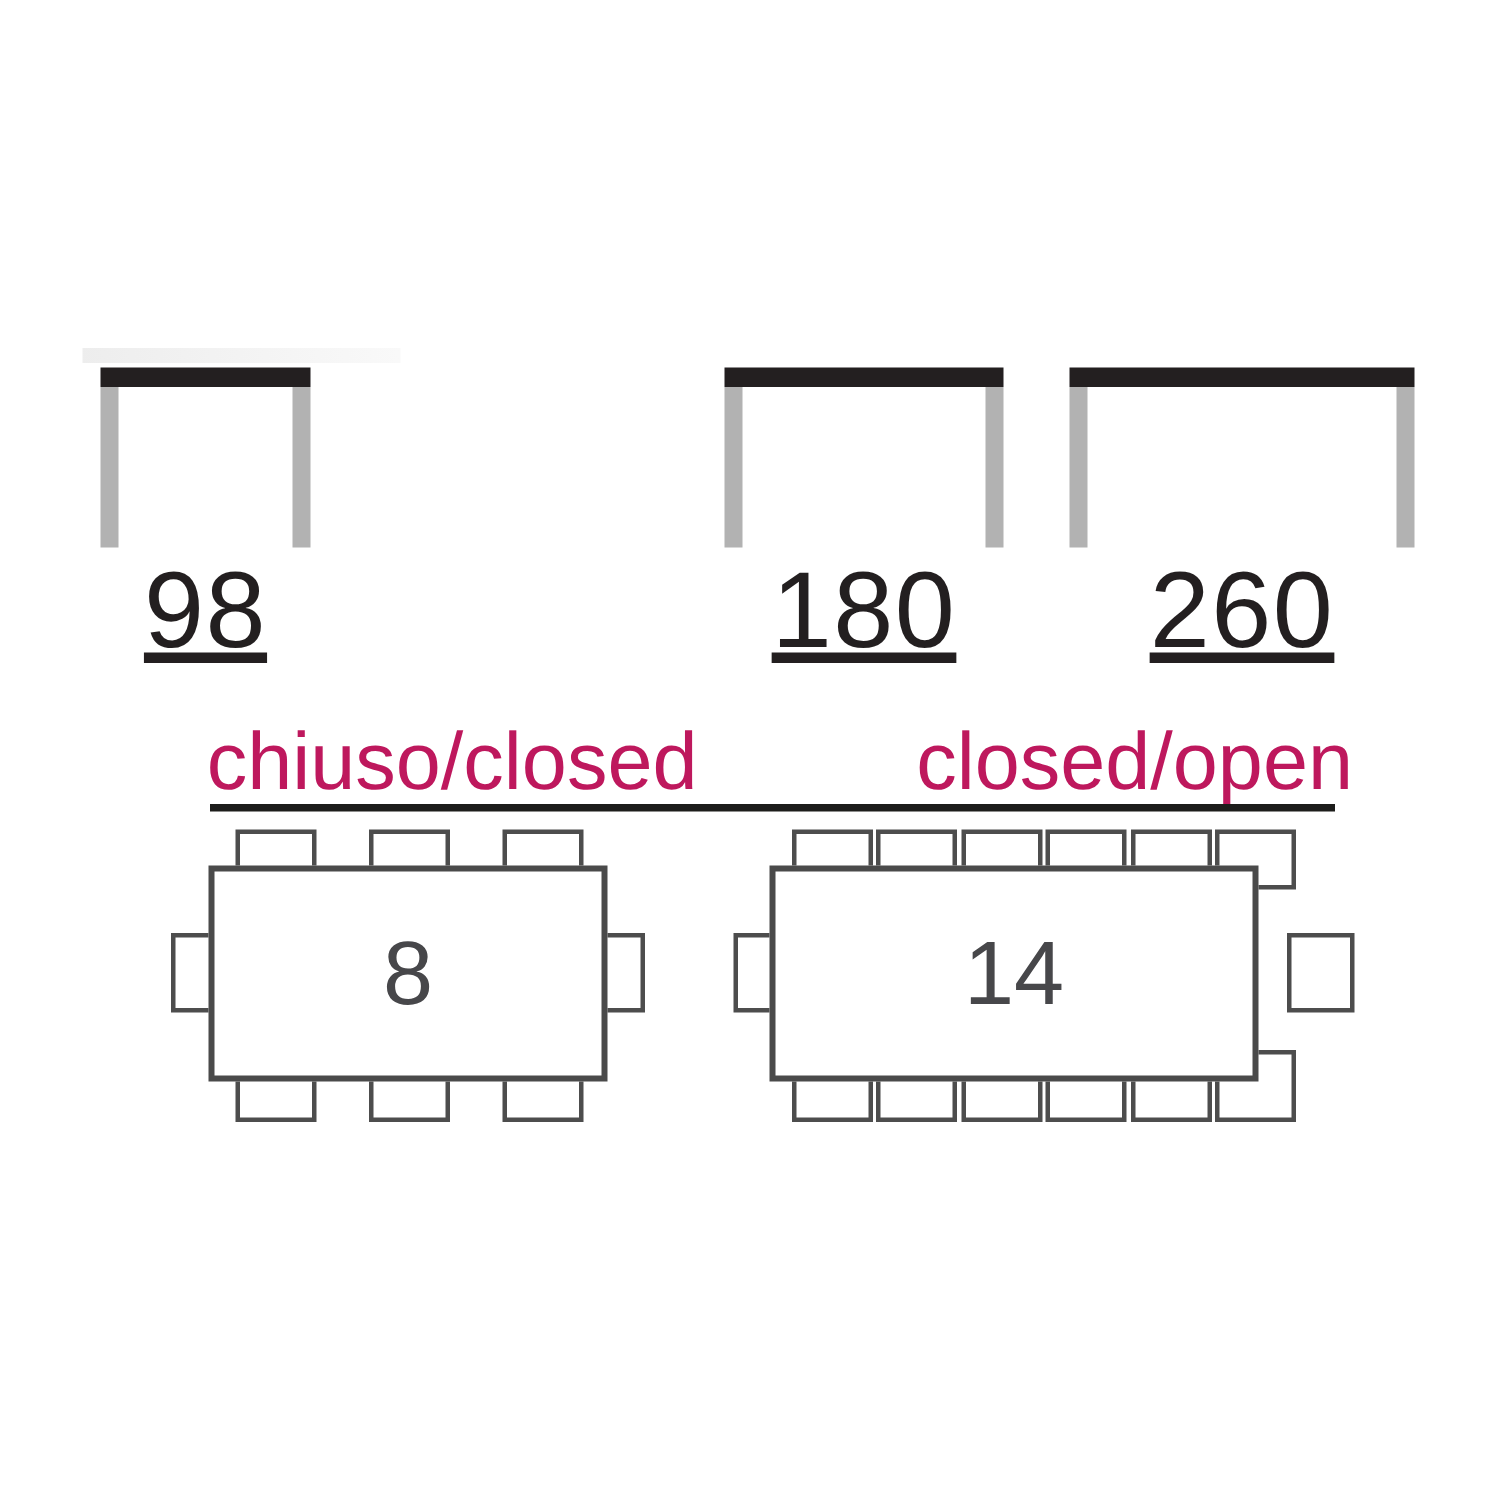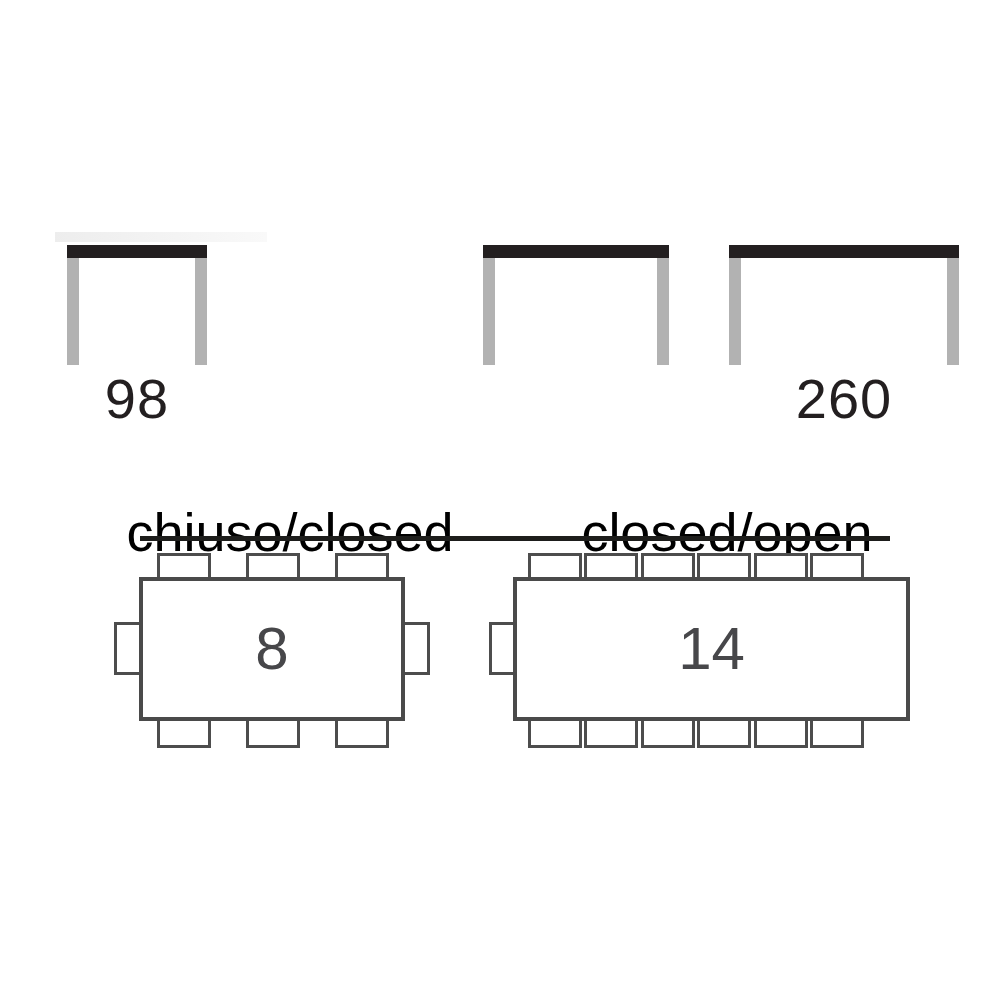--- a/index.html
+++ b/index.html
@@ -12,44 +12,44 @@
   .side-table { position:absolute; top:245px; height:230px; }
   .side-table .top { position:absolute; top:0; left:0; right:0; height:13px; }
   .top-dark { background:#231f20; }
   .top-gray { background:#a9a9a9; }
   .side-table .leg { position:absolute; top:13px; width:12px; height:107px; }
   .leg-left { left:0; }
   .leg-right { right:0; }
   .leg-gray { background:#b2b2b2; }
   .leg-dark { background:#231f20; }
   .dim { position:absolute; top:126px; left:50%; transform:translateX(-50%);
-         font-size:56px; line-height:1; color:#231f20; font-weight:500;
-         letter-spacing:1px; white-space:nowrap; }
+         font-size:72px; line-height:1; color:#231f20; font-weight:500;
+         letter-spacing:1px; white-space:nowrap;text-decoration:underline; }
   .smudge { left:55px; top:232px; width:212px; height:10px;
             background:linear-gradient(to right,#eaeaea,#f8f8f8); opacity:.85; }
 
   #sv1 { left:67px;  width:140px; }
   #sv2 { left:279px; width:140px; }
   #sv3 { left:483px; width:186px; }
-  #sv4 { left:729px; width:230px; }
+  #sv4 { left:713px; width:230px; }
 
   
-  .section-label { position:absolute; top:503px; width:350px; text-align:center;
-                   font-size:54px; line-height:1.1; color:#000000; letter-spacing:0px;
+  .section-label { position:absolute; top:479px; width:350px; text-align:right;
+                   font-size:54px; line-height:1.1; color:#be185d; letter-spacing:0px;
                    white-space:nowrap; }
   #lbl-closed { left:115px; }
   #lbl-open   { left:552px; }
   .rule { left:140px; top:536px; width:750px; height:5px; background:#1d1d1b; }
 
   
   .plan-table { position:absolute; top:577px; height:144px; background:#fff;
                 border:4px solid #4a4a4a; z-index:2;
                 display:flex; align-items:center; justify-content:center; }
   #plan-closed { left:139px; width:266px; }
-  #plan-open   { left:513px; width:397px; }
+  #plan-open   { left:513px; width:326px; }
   .seat-count { font-size:60px; color:#47474a; line-height:1; }
 
   .chair-row { position:absolute; display:flex; justify-content:space-between;
                z-index:1; }
   .chair-row .chair { width:54px; border:3px solid #4d4d4d; background:#fff;
                       height:100%; }
   #row-closed-top    { left:157px; top:553px; width:232px; height:40px; }
   #row-closed-bottom { left:157px; top:700px; width:232px; height:48px; }
   #row-open-top      { left:528px; top:553px; width:336px; height:40px; }
   #row-open-bottom   { left:528px; top:700px; width:336px; height:48px; }
@@ -73,20 +73,21 @@
     <div class="leg leg-left leg-gray"></div>
     <div class="leg leg-right leg-gray"></div>
     <div class="dim">98</div>
   </div>
 
 
   <div class="side-table" id="sv3">
     <div class="top top-dark"></div>
     <div class="leg leg-left leg-gray"></div>
     <div class="leg leg-right leg-gray"></div>
+    <div class="dim">180</div>
   </div>
 
   <div class="side-table" id="sv4">
     <div class="top top-dark"></div>
     <div class="leg leg-left leg-gray"></div>
     <div class="leg leg-right leg-gray"></div>
     <div class="dim">260</div>
   </div>
 
   <div class="section-label" id="lbl-closed">chiuso/closed</div>

